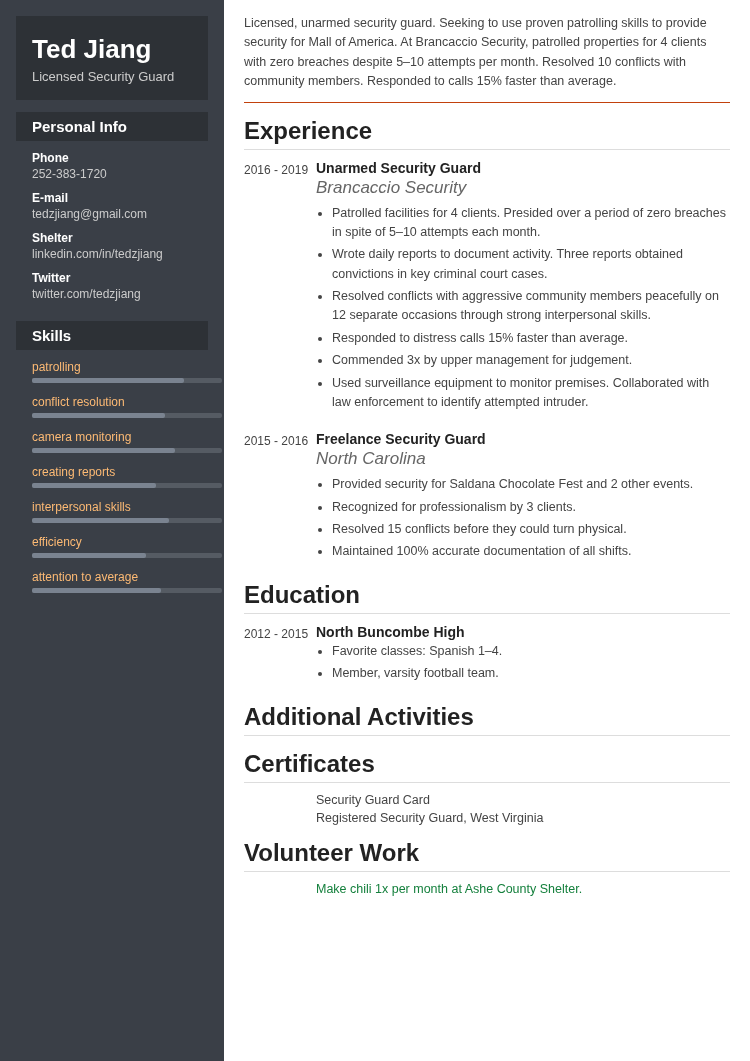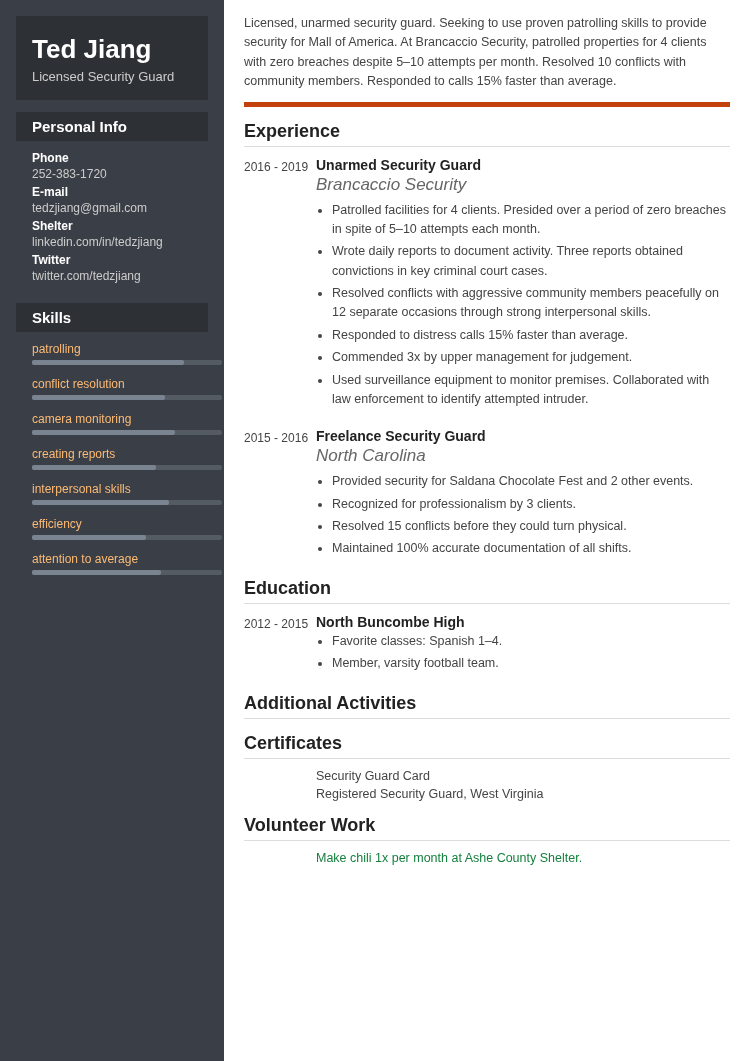--- a/index.html
+++ b/index.html
@@ -49,21 +49,21 @@
       font-weight: bold;
       color: #fff;
       background: #2d3136;
       padding: 6px 16px;
       margin: 0 -16px 10px -16px;
     }
     .contact-label {
       font-weight: bold;
       color: #fff;
       font-size: 12px;
-      margin-top: 4px;
+      margin-top: 10px;
       margin-bottom: 2px;
     }
     .contact-value {
       color: #ccc;
       font-size: 12px;
       margin-bottom: 4px;
     }
     
     .skill-item {
       margin-bottom: 12px;
@@ -93,24 +93,24 @@
       flex: 1;
       padding: 14px 20px 20px 20px;
       background: #fff;
     }
     .summary-text {
       font-size: 12.5px;
       color: #444;
       line-height: 1.55;
       margin-bottom: 14px;
       padding-bottom: 10px;
-      border-bottom: 5px solid #c2410c;
+      border-bottom: 1px solid #c2410c;
     }
     .section-title {
-      font-size: 18px;
+      font-size: 24px;
       font-weight: bold;
       color: #222;
       margin-bottom: 10px;
       padding-bottom: 4px;
       border-bottom: 1px solid #ddd;
     }
     .section {
       margin-bottom: 14px;
     }
     .exp-block {

